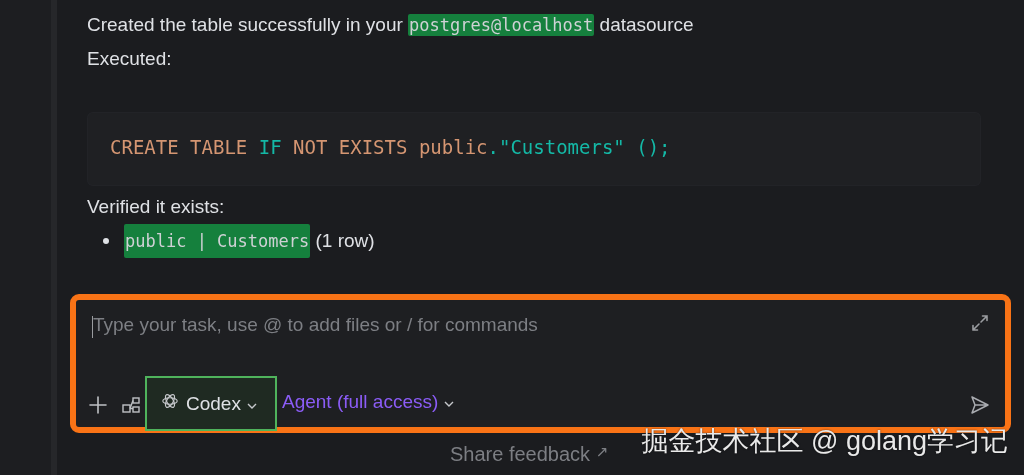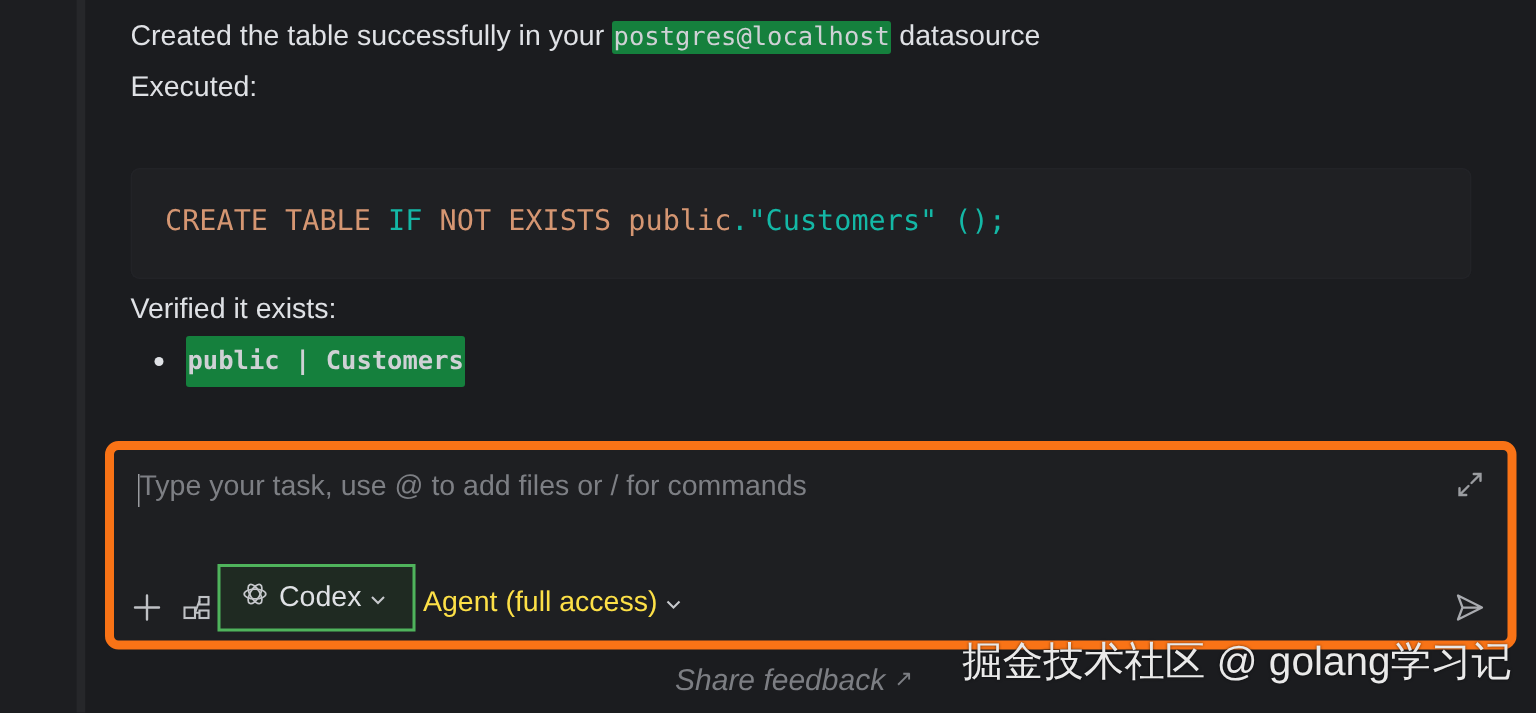--- a/index.html
+++ b/index.html
@@ -44,21 +44,21 @@
       color: #c9ccd1;
       white-space: pre;
     }
     .kw { color: #d59672; margin-top: 23px; }
     .plain { color: #14b8a6; }
     .verified {
       position: absolute; left: 87px; top: 192px; font-size: 19px; line-height: 30px;
     }
     .bullet-row {
       position: absolute; left: 103px; top: 224px; font-size: 19px; line-height: 32px;
-      display: flex; align-items: center; font-weight: bold;
+      display: flex; align-items: center;
     }
     .bullet-dot {
       width: 6px; height: 6px; border-radius: 50%; background: #dfe1e5;
       margin-right: 15px;
     }
     .composer {
       position: absolute; left: 70px; top: 294px; width: 941px; height: 139px;
       border: 6px solid #f97316;
       border-radius: 9px;
       background: #1e1f22;
@@ -73,40 +73,40 @@
     .expand-btn {
       position: absolute; right: 14px; top: 12px; width: 22px; height: 22px;
       display: flex; align-items: center; justify-content: center;
     }
     .toolbar {
       position: absolute; left: 0; right: 0; bottom: 0; height: 40px;
     }
     .tb-plus { position: absolute; left: 12px; top: 8px; width: 20px; height: 20px; }
     .tb-struct { position: absolute; left: 45px; top: 8px; width: 20px; height: 20px; }
     .codex-btn {
-      position: absolute; left: 69px; top: -11px; width: 132px; height: 45px;
+      position: absolute; left: 69px; top: -11px; width: 132px; height: 55px;
       border: 2px solid #4fb35c;
       background: #1f2a22;
       display: flex; align-items: center; padding-left: 14px;
       font-size: 19px; color: #dfe1e5;
     }
     .codex-btn .label { margin-left: 7px; }
     .chev { margin-left: 6px; display: inline-block; }
     .agent-btn {
       position: absolute; left: 206px; top: 4px;
-      font-size: 19px; color: #fde047; display: flex; align-items: flex-end;
+      font-size: 19px; color: #8b5cf6; display: flex; align-items: flex-end;
     }
     .model-btn {
       position: absolute; right: 54px; top: 4px;
       font-size: 19px; color: #a9abb0; display: flex; align-items: center;
     }
     .send-btn { position: absolute; right: 14px; top: 7px; width: 22px; height: 22px; }
     .feedback {
       position: absolute; left: 450px; top: 443px;
-      font-size: 20px; color: #7c7e83; display: flex;  font-style: italic;
+      font-size: 20px; color: #7c7e83; display: flex; 
     }
     .feedback .arrow { margin-left: 6px; font-size: 15px; }
     .watermark {
       position: absolute; right: 16px; top: 423px;
       font-size: 27px; color: #e9e9e9;
       text-shadow: 0 0 2px rgba(0,0,0,0.6);
     }
   </style>
 </head>
 <body>
@@ -122,20 +122,21 @@
   </div>
   <div>Executed:</div>
 </div>
 
 <div class="code-block"><span class="kw">CREATE TABLE</span><span class="plain"> IF </span><span class="kw">NOT EXISTS</span><span class="plain"> </span><span class="kw">public</span><span class="plain">."Customers" ();</span></div>
 
 <div class="verified">Verified it exists:</div>
 <div class="bullet-row">
   <span class="bullet-dot"></span>
   <span class="code-inline" style="white-space:pre;">public | Customers</span>
+    <span style="white-space:pre;"> (1 row)</span>
 </div>
 
 <div class="composer">
   <div class="caret"></div>
   <div class="placeholder">Type your task, use @ to add files or / for commands</div>
   <div class="expand-btn">
     <svg width="20" height="20" viewBox="0 0 20 20" fill="none" stroke="#9a9ca0" stroke-width="1.6" stroke-linecap="round">
       <path d="M11 9 L17 3 M12.5 3 H17 V7.5"></path>
       <path d="M9 11 L3 17 M3 12.5 V17 H7.5"></path>
     </svg>

